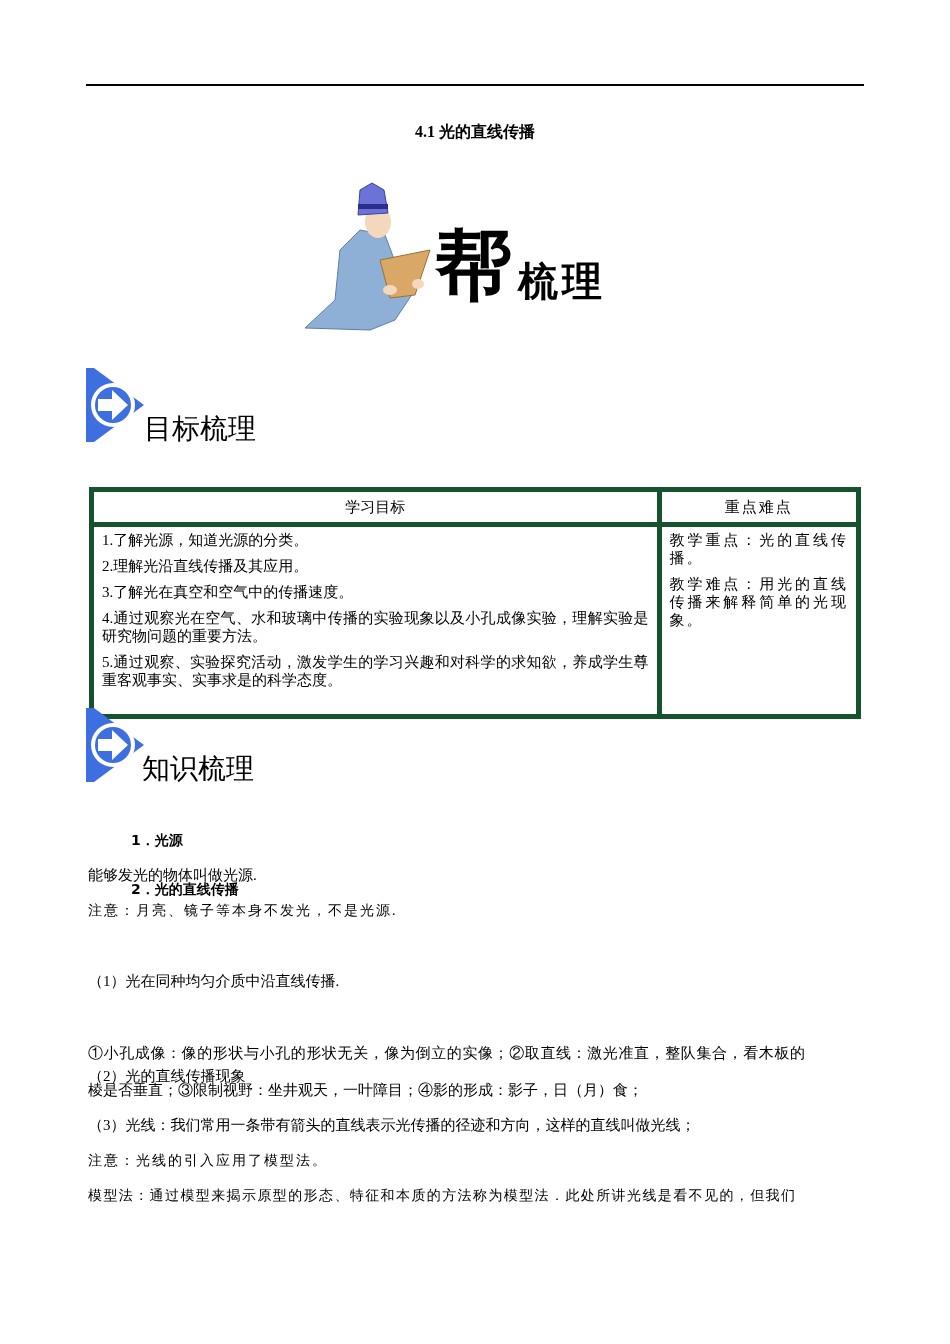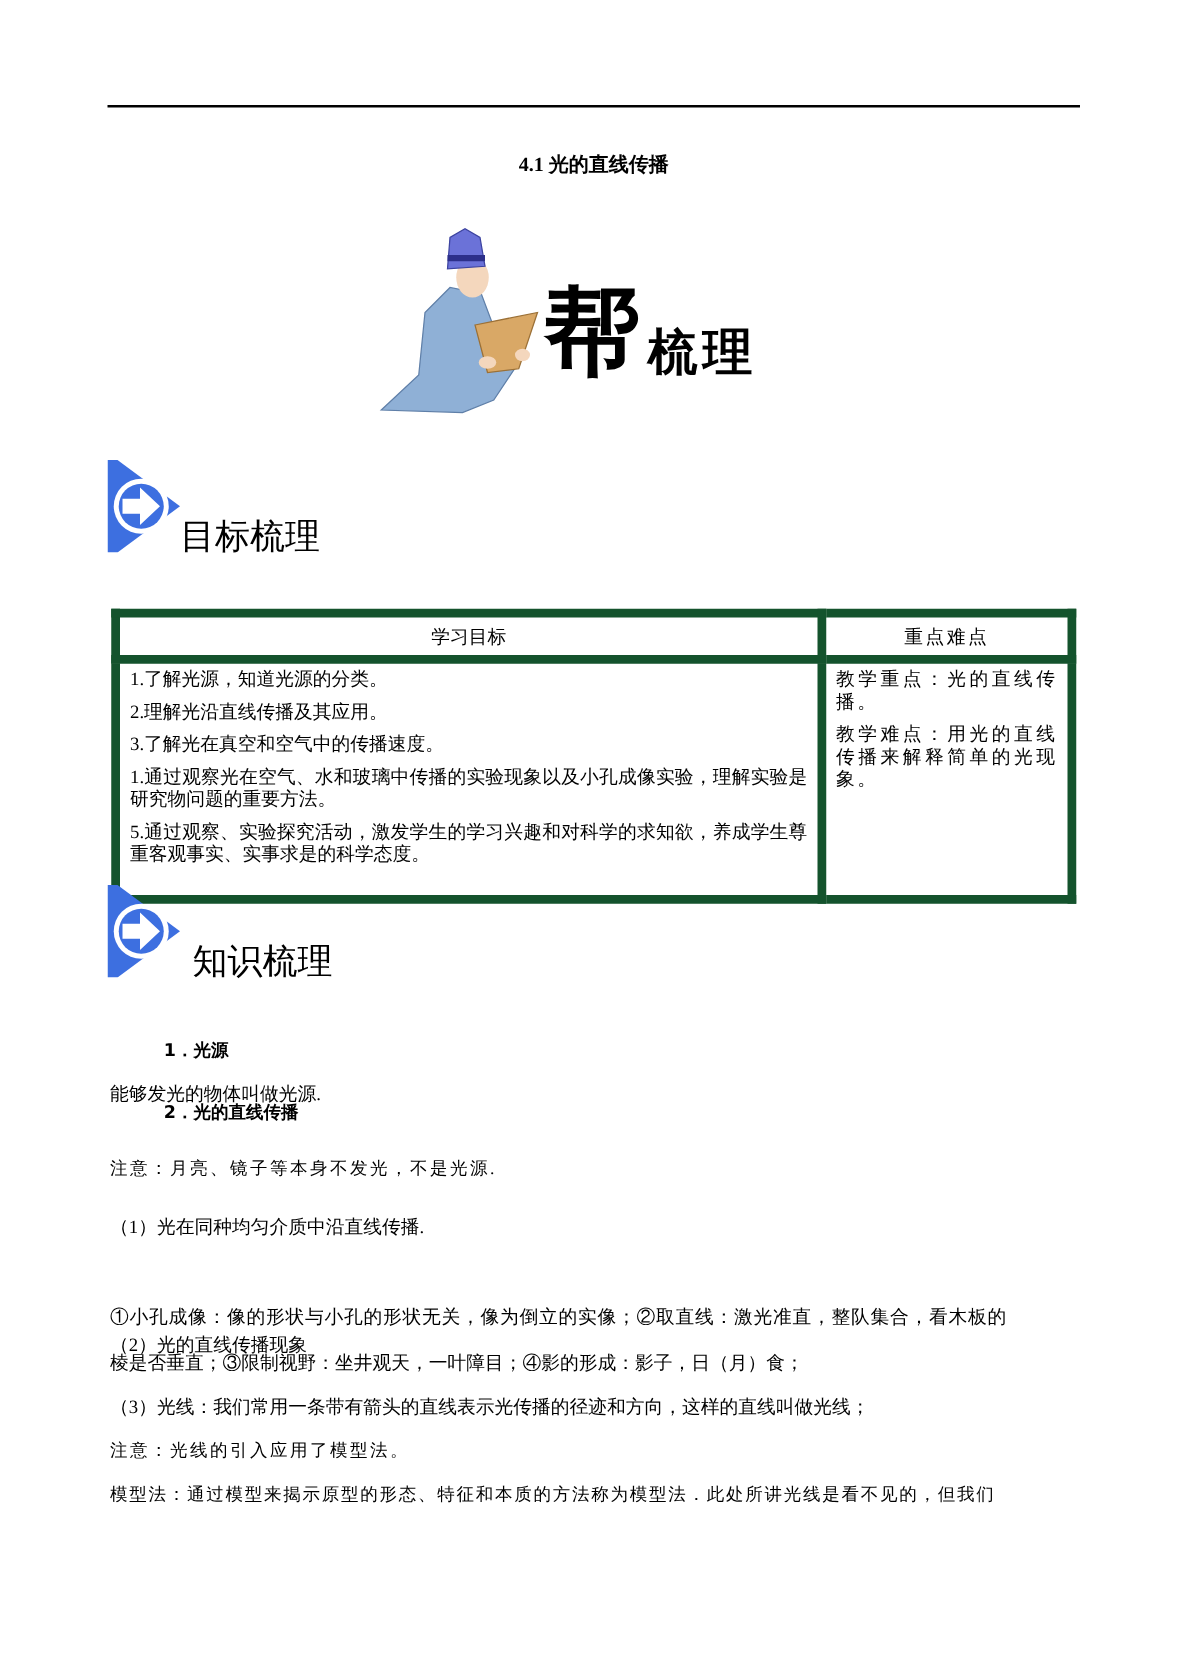--- a/index.html
+++ b/index.html
@@ -8,21 +8,21 @@
     .header-rule { position: absolute; left: 86px; top: 84px; width: 778px; height: 2px; background: #000; }
     .title { position: absolute; left: 0; width: 950px; top: 122px; text-align: center;
              font-size: 16px; font-weight: bold; font-family: "Liberation Serif", "DejaVu Serif", serif; }
     .banner { position: absolute; left: 300px; top: 180px; width: 330px; height: 155px; }
     .section-head { position: absolute; left: 86px; height: 80px; width: 300px; }
     .section-icon { position: absolute; left: 0; top: 0; width: 58px; height: 74px; }
     .section-label { position: absolute; left: 58px; top: 42px; font-size: 28px;
                      font-family: "DejaVu Sans", "Liberation Sans", sans-serif; font-weight: 500; }
     table.goals { position: absolute; left: 89px; top: 487px; width: 772px; border-collapse: collapse;
                   font-size: 15px; font-family: "Liberation Serif", "DejaVu Serif", serif; }
-    table.goals td, table.goals th { border: 7px solid #14532d; vertical-align: top; }
+    table.goals td, table.goals th { border: 5px solid #14532d; vertical-align: top; }
     table.goals th { font-weight: normal; height: 26px; text-align: center; vertical-align: middle; font-size: 15px; }
     .col1 { width: 570px; padding: 2px 8px; }
     .col2 { width: 185px; padding: 2px 8px; letter-spacing: 2px; }
     .gitem { margin: 2px 0 8px 0; line-height: 18px; text-align: justify; }
     .body { position: absolute; left: 88px; width: 776px; font-size: 15px;
             font-family: "Liberation Serif", "DejaVu Serif", serif; }
     .line { position: absolute; left: 0; white-space: nowrap; }
     .bold { font-weight: bold; font-family: "DejaVu Sans", "Liberation Sans", sans-serif; font-size: 14px; margin-left: 43px; }
     .kai { letter-spacing: 2px; font-size: 14px; }
   </style>
@@ -67,45 +67,45 @@
   <tbody>
       <tr>
     <th class="col1">学习目标</th>
     <th class="col2">重点难点</th>
   </tr>
   <tr style="height:192px;">
     <td class="col1">
       <div class="gitem">1.了解光源，知道光源的分类。</div>
       <div class="gitem">2.理解光沿直线传播及其应用。</div>
       <div class="gitem">3.了解光在真空和空气中的传播速度。</div>
-      <div class="gitem">1.通过观察光在空气、水和玻璃中传播的实验现象以及小孔成像实验，理解实验是研究物问题的重要方法。</div>
+      <div class="gitem">4.通过观察光在空气、水和玻璃中传播的实验现象以及小孔成像实验，理解实验是研究物问题的重要方法。</div>
       <div class="gitem">5.通过观察、实验探究活动，激发学生的学习兴趣和对科学的求知欲，养成学生尊重客观事实、实事求是的科学态度。</div>
     </td>
     <td class="col2">
       <div class="gitem">教学重点：光的直线传播。</div>
       <div class="gitem">教学难点：用光的直线传播来解释简单的光现象。</div>
     </td>
   </tr>
 </tbody>
   </table>
 
 <div class="section-head" style="top:708px;">
   <svg class="section-icon" viewBox="0 0 58 74">
     <path d="M0 0 L8 0 L58 37 L8 74 L0 74 Z" fill="#3d6fe0"></path>
     <circle cx="27" cy="37" r="22" fill="#ffffff"></circle>
     <circle cx="27" cy="37" r="18" fill="#3d6fe0"></circle>
     <path d="M12 31 L26 31 L26 22 L42 37 L26 52 L26 43 L12 43 Z" fill="#ffffff"></path>
   </svg>
-  <span class="section-label" style="left:56px;margin-left:12px;">知识梳理</span>
+  <span class="section-label" style="left:56px;">知识梳理</span>
 </div>
 
 <div class="body" style="top:0;">
   <div class="line bold" style="top:832px;">1．光源</div>
   <div class="line" style="top:866px;">能够发光的物体叫做光源.</div>
-  <div class="line kai" style="top:926px;">注意：月亮、镜子等本身不发光，不是光源.</div>
+  <div class="line kai" style="top:902px;">注意：月亮、镜子等本身不发光，不是光源.</div>
   <div class="line bold" style="top:881px;">2．光的直线传播</div>
   <div class="line" style="top:972px;">（1）光在同种均匀介质中沿直线传播.</div>
   <div class="line" style="top:1067px;">（2）光的直线传播现象</div>
   <div class="line" style="top:1044px; letter-spacing:0.6px;">①小孔成像：像的形状与小孔的形状无关，像为倒立的实像；②取直线：激光准直，整队集合，看木板的</div>
   <div class="line" style="top:1081px;">棱是否垂直；③限制视野：坐井观天，一叶障目；④影的形成：影子，日（月）食；</div>
   <div class="line" style="top:1116px;">（3）光线：我们常用一条带有箭头的直线表示光传播的径迹和方向，这样的直线叫做光线；</div>
   <div class="line kai" style="top:1152px;">注意：光线的引入应用了模型法。</div>
   <div class="line kai" style="top:1187px; letter-spacing:1.4px;">模型法：通过模型来揭示原型的形态、特征和本质的方法称为模型法．此处所讲光线是看不见的，但我们</div>
 </div>
 

